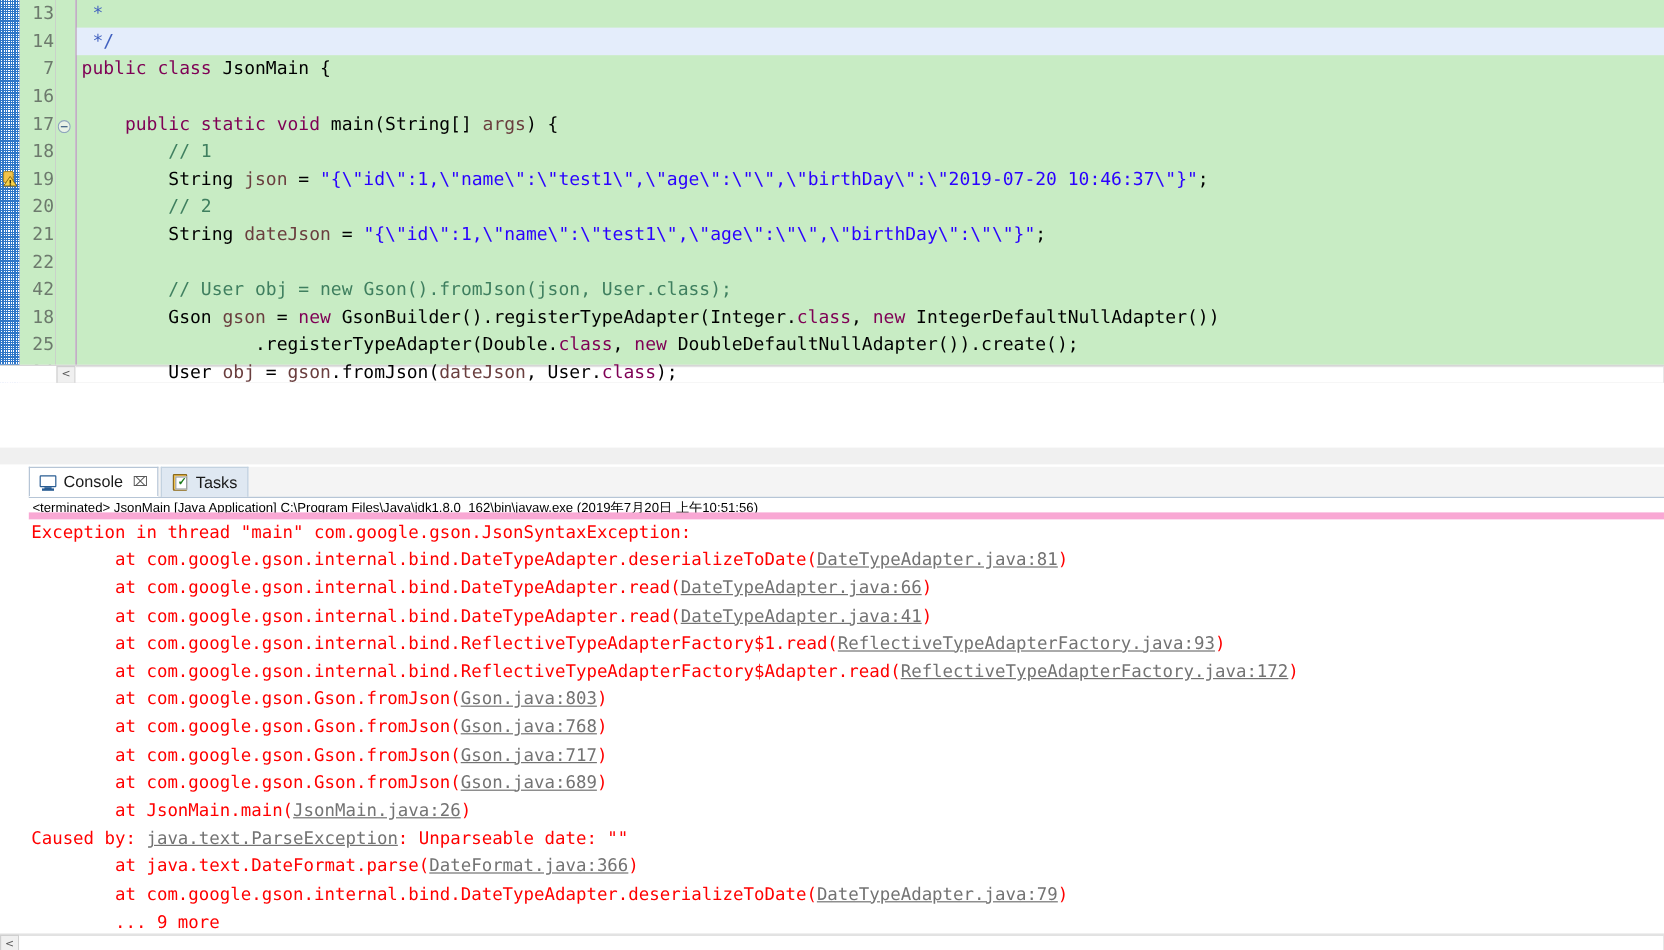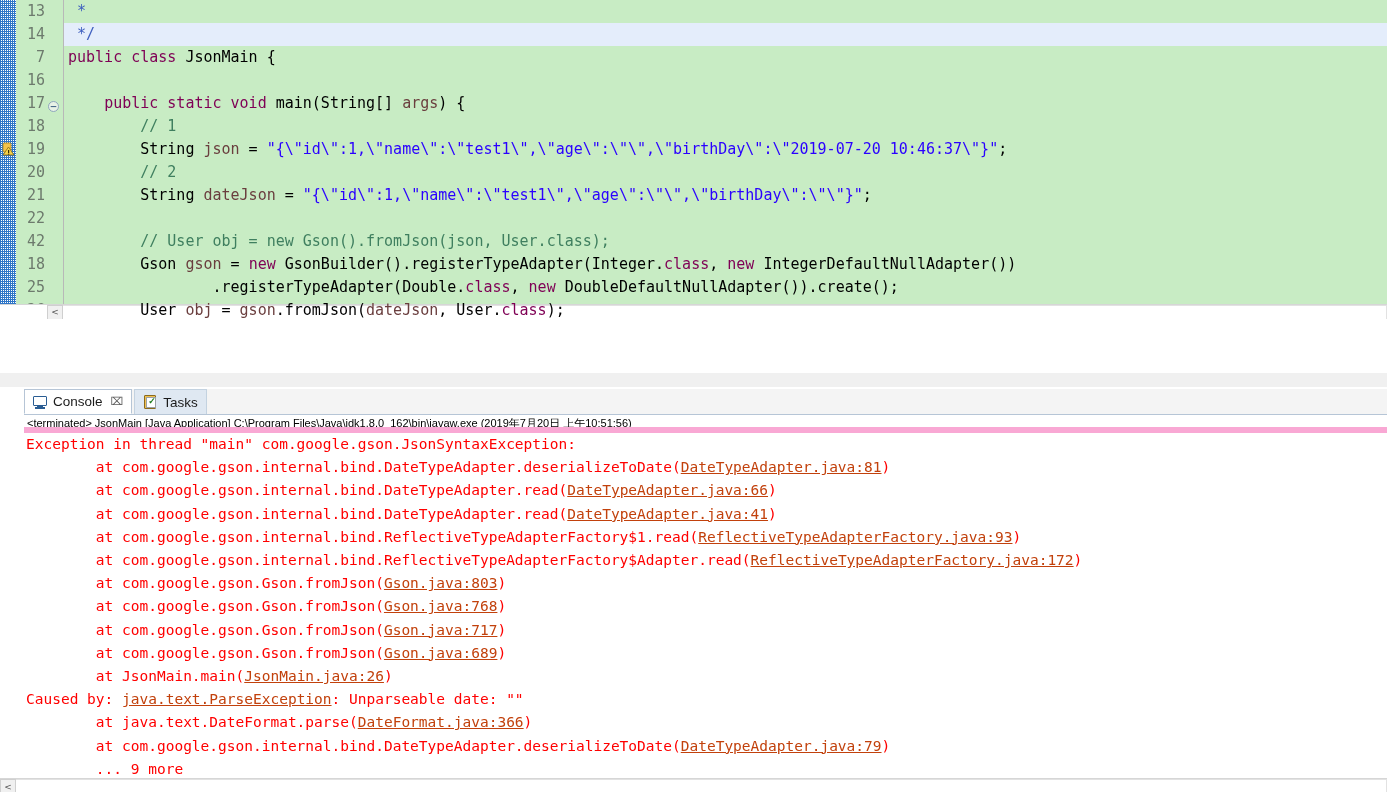--- a/index.html
+++ b/index.html
@@ -163,21 +163,21 @@
     height: 342px;
     overflow: hidden;
     background: #ffffff;
     font-family: "DejaVu Sans Mono", monospace;
     font-size: 14.5px;
     line-height: 23.2px;
     white-space: pre;
     padding-left: 2px;
   }
   .err { color: #ff0000; }
-  .lnk { color: #c2410c; text-decoration: underline; }
+  .lnk { color: #737373; text-decoration: underline; }
 
   .console-hscroll {
     position: absolute; left: 0; bottom: 0; width: 1387px; height: 16px;
     background: #ffffff; border-top: 1px solid #d6d6d6;
     display: flex; align-items: center;
   }
   .console-hscroll .hs-arrow { height: 16px; }
   .console-hscroll .hs-track { height: 16px; }
 </style>
 </head>

